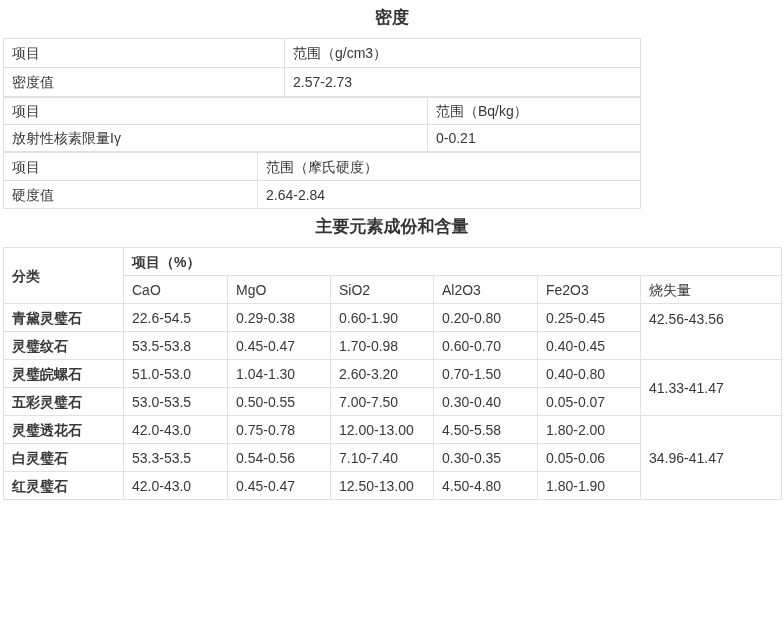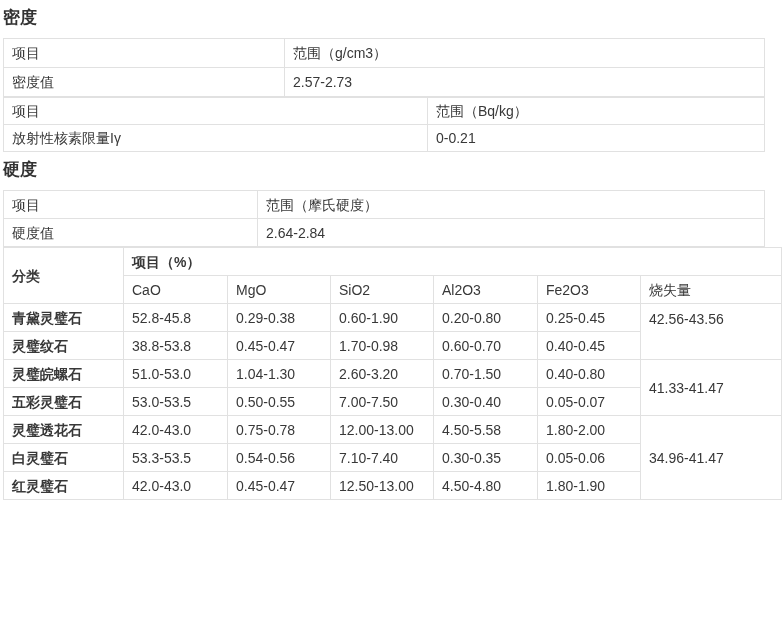--- a/index.html
+++ b/index.html
@@ -8,27 +8,27 @@
     width: 784px;
     padding: 8px 3px 0 3px;
     font-family: "Liberation Sans", "DejaVu Sans", sans-serif;
     color: #383838;
   }
   .section-title {
     font-size: 17px;
     line-height: 20px;
     font-weight: bold;
     color: #333333;
-    text-align: left;
+    text-align: center;
     margin: 8px 0 10px 0;
   }
   .section-title.first { margin-top: 0; }
   table {
     border-collapse: collapse;
-    width: 762px;
+    width: 638px;
     table-layout: fixed;
   }
   td {
     border: 1px solid #e1e1e1;
     font-size: 14px;
     line-height: 18px;
     color: #383838;
     padding: 0 8px;
     white-space: nowrap;
     overflow: hidden;
@@ -85,38 +85,38 @@
       <td>项目</td>
       <td>范围（Bq/kg）</td>
     </tr>
     <tr>
       <td>放射性核素限量Iγ</td>
       <td>0-0.21</td>
     </tr>
   </tbody>
     </table>
 
-  <h2 class="section-title">硬度</h2>
   <table class="t3">
     <colgroup>
         <col class="c1">
         <col>
       </colgroup>
     <tbody>
         <tr>
       <td>项目</td>
       <td>范围（摩氏硬度）</td>
     </tr>
     <tr>
       <td>硬度值</td>
       <td>2.64-2.84</td>
     </tr>
   </tbody>
     </table>
 
+  <h2 class="section-title">主要元素成份和含量</h2>
   <table class="t4">
     <colgroup>
       <col class="c1">
         <col class="c2">
         <col class="c3">
         <col class="c4">
         <col class="c5">
         <col class="c6">
         <col class="c7">
     </colgroup>
@@ -128,30 +128,30 @@
     <tr>
       <td>CaO</td>
       <td>MgO</td>
       <td>SiO2</td>
       <td>Al2O3</td>
       <td>Fe2O3</td>
       <td>烧失量</td>
     </tr>
     <tr>
       <td class="bold">青黛灵璧石</td>
-      <td>52.8-45.8</td>
+      <td>22.6-54.5</td>
       <td>0.29-0.38</td>
       <td>0.60-1.90</td>
       <td>0.20-0.80</td>
       <td>0.25-0.45</td>
       <td class="loss-top" rowspan="2">42.56-43.56</td>
     </tr>
     <tr>
       <td class="bold">灵璧纹石</td>
-      <td>38.8-53.8</td>
+      <td>53.5-53.8</td>
       <td>0.45-0.47</td>
       <td>1.70-0.98</td>
       <td>0.60-0.70</td>
       <td>0.40-0.45</td>
     </tr>
     <tr>
       <td class="bold">灵璧皖螺石</td>
       <td>51.0-53.0</td>
       <td>1.04-1.30</td>
       <td>2.60-3.20</td>

